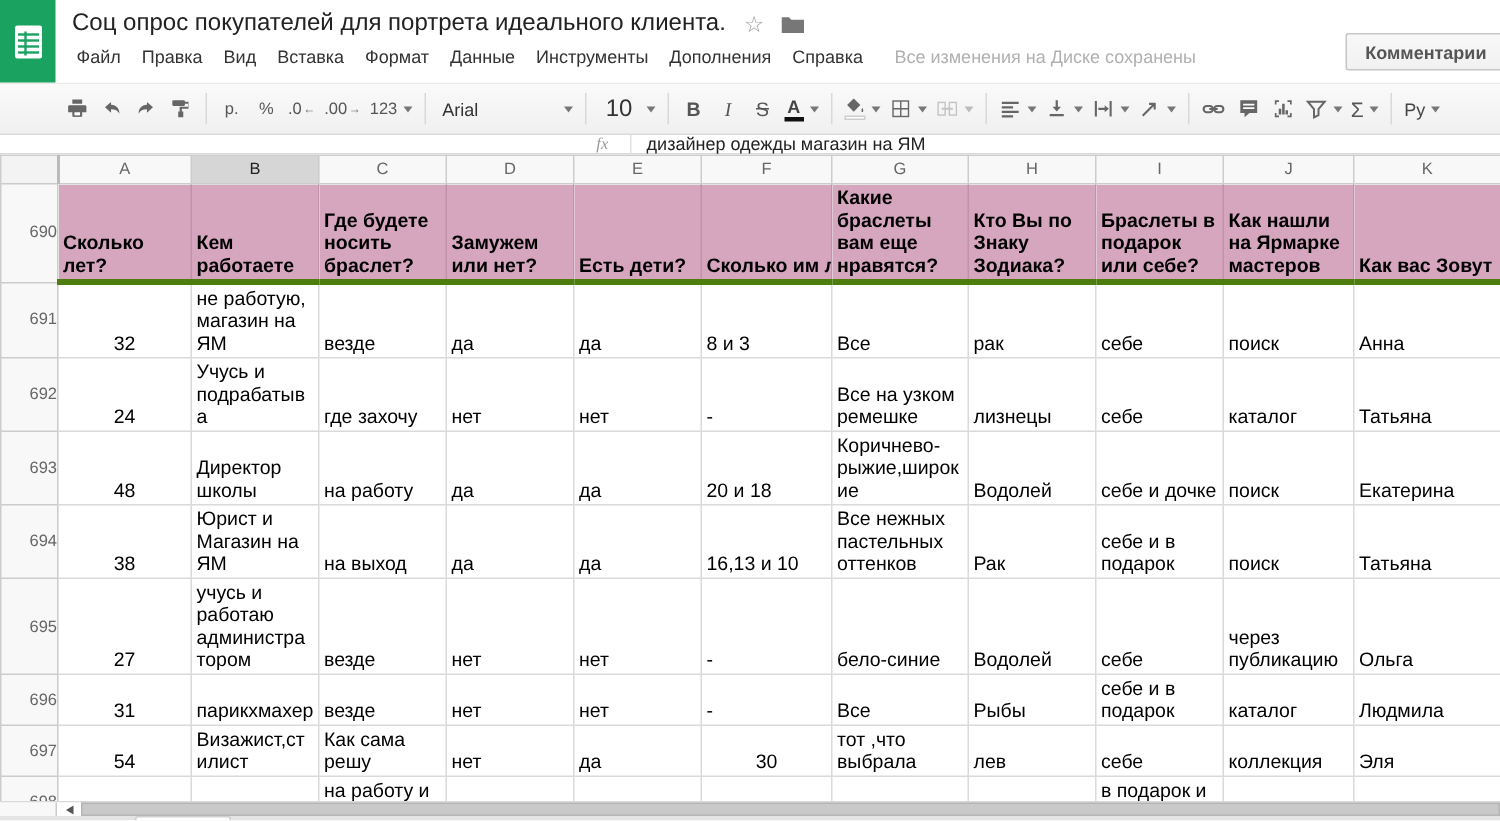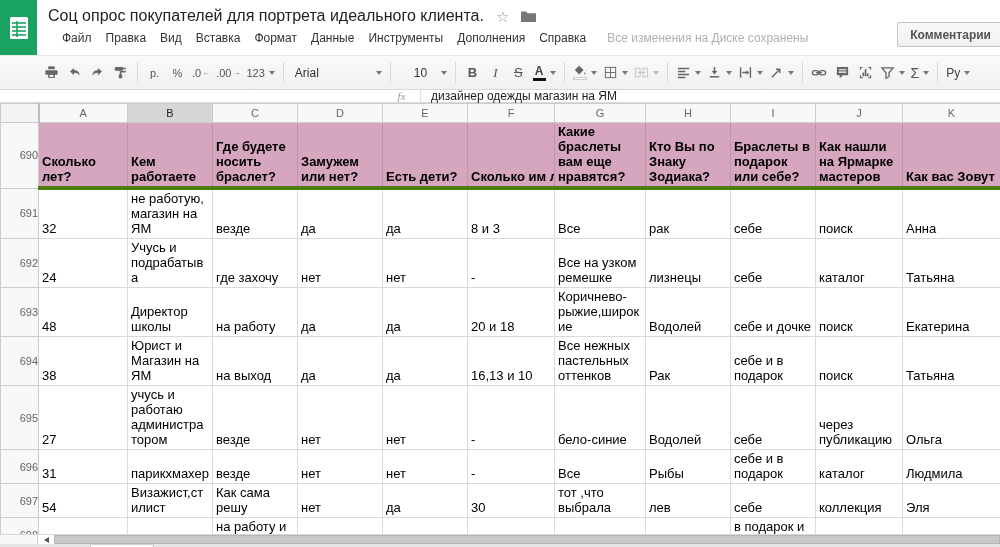--- a/index.html
+++ b/index.html
@@ -7,21 +7,21 @@
               font-family:"Liberation Sans", sans-serif; }
 
   
   .topbar { position:relative; height:55px; background:#fff; }
   .logo { position:absolute; left:0; top:0; width:37px; height:55px; background:#1aa260;
           display:flex; align-items:center; justify-content:center; }
   .title-row { display:flex; align-items:center; gap:12px; padding:7px 0 1px 48px; }
   .doc-title { font-size:16px; color:#222; white-space:nowrap; }
   .star { color:#9a9a9a; font-size:15px; line-height:1; cursor:pointer; }
   .folder-ic svg { display:block; }
-  .menu-row { display:flex; align-items:center; padding-left:55px; height:24px; }
+  .menu-row { display:flex; align-items:center; padding-left:44px; height:24px; }
   .menu-item { font-size:12px; color:#333; padding:3px 7px; cursor:pointer; border-radius:2px; }
   .save-status { font-size:12px; color:#b0b0b0; margin-left:14px; }
   .comments-btn { position:absolute; right:-4px; top:22px; height:25px; padding:0 12px;
           border:1px solid #c6c6c6; border-radius:2px; background:linear-gradient(#f8f8f8,#f1f1f1);
           font-size:12px; font-weight:bold; color:#555; cursor:pointer; }
 
   
   .toolbar { height:35px; background:linear-gradient(#fafafa,#f0f0f0);
              border-top:1px solid #e8e8e8; border-bottom:1px solid #d9d9d9;
              display:flex; align-items:center; padding-left:40px; }
@@ -34,21 +34,21 @@
   .t-bold { font-weight:bold; font-size:13px; color:#555; }
   .t-italic { font-style:italic; font-size:13px; font-family:"Liberation Serif",serif; color:#555; }
   .t-strike { text-decoration:line-through; font-size:13px; color:#555; }
   .t-colorA { font-weight:bold; font-size:12px; color:#444; line-height:1;
               border-bottom:3px solid #111; padding:0 2px 1px; }
   .t-fill-stack { display:flex; flex-direction:column; align-items:center; }
   .t-fill-bar { width:14px; height:3px; background:#fff; border:1px solid #ccc; margin-top:1px; }
   .t-fmt { font-size:11px; color:#555; }
   .t-font { width:96px; justify-content:flex-start; font-size:12px; color:#333; padding-left:6px; }
   .t-font .caret, .t-size .caret { margin-left:auto; }
-  .t-size { width:44px; justify-content:flex-start; font-size:12px; color:#333; padding-left:8px;margin-left:10px; }
+  .t-size { width:44px; justify-content:flex-start; font-size:16px; color:#333; padding-left:8px; }
   .t-sigma { font-size:14px; color:#555; }
   .t-lang { font-size:12px; color:#444; }
   .mini-ar { font-size:8px; color:#666; margin-left:1px; }
   .disabled { opacity:.45; pointer-events:none; }
 
   
   .fxbar { height:13px; display:flex; align-items:center; border-bottom:1px solid #d9d9d9; background:#fff;justify-content:center; }
   .fx { width:38px; text-align:center; font-family:"Liberation Serif",serif; font-style:italic;
         font-size:11px; color:#999; border-right:1px solid #e0e0e0; flex:none; line-height:13px; }
   .fx-value { font-size:12px; color:#222; padding-left:10px; white-space:nowrap; line-height:13px; }
@@ -58,21 +58,21 @@
   table.sheet { border-collapse:collapse; table-layout:fixed; width:1000px; }
   table.sheet thead th { height:19px; background:#f8f8f8; border:1px solid #ccc;
         font-size:11px; font-weight:normal; color:#666; text-align:center; padding:0; }
   table.sheet thead th.sel { background:#d6d6d6; color:#222; }
   table.sheet thead th.corner { background:#f3f3f3; border-right:2px solid #bbb; }
   table.sheet tbody th { background:#f8f8f8; border:1px solid #ccc; font-size:11px;
         font-weight:normal; color:#666; text-align:right; padding:0; }
   table.sheet td { border-right:1px solid #dadada; border-bottom:1px solid #dadada;
         font-size:13px; line-height:15px; color:#000; vertical-align:bottom;
         padding:1px 3px 2px; overflow:hidden; overflow-wrap:break-word; }
-  table.sheet td.num { text-align:left; }
+  table.sheet td.num { text-align:center; }
   tr.header-row td { background:#d5a6bd; font-weight:bold;
         border-right:1px solid #c193ab; border-bottom:4px solid #4d7c0f; }
   tr.header-row td:nth-of-type(6) { white-space:nowrap; }
 
   
   .hscroll { height:10px; display:flex; align-items:stretch; border-top:1px solid #d9d9d9; background:#fff; }
   .hs-corner { width:38px; background:#f8f8f8; border-right:1px solid #ccc; flex:none; }
   .hs-left-btn { width:16px; background:#fff; display:flex; align-items:center; justify-content:center;
                  flex:none; cursor:pointer; }
   .hs-left-btn::before { content:""; width:0; height:0; border-top:3px solid transparent;

